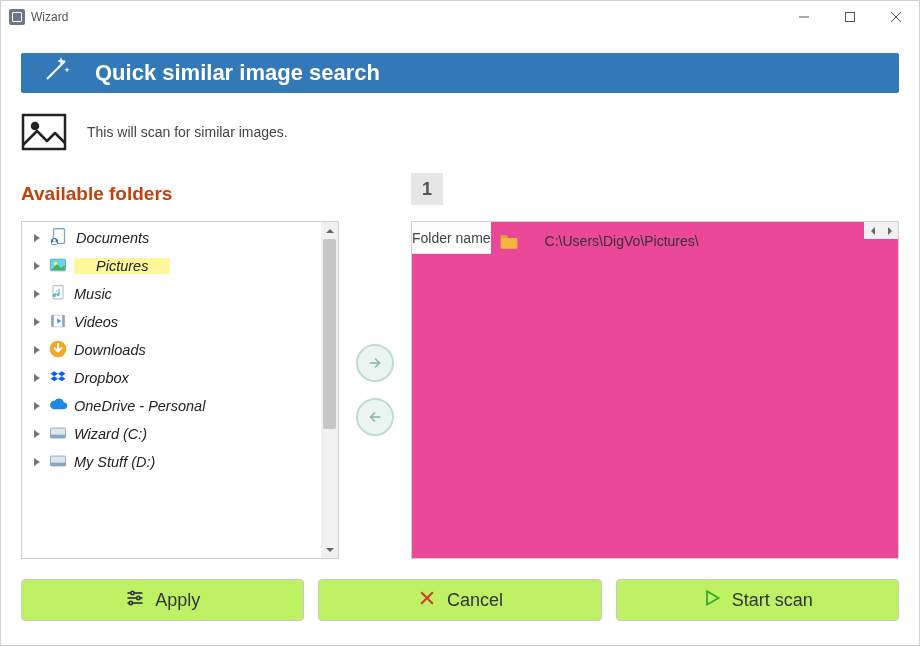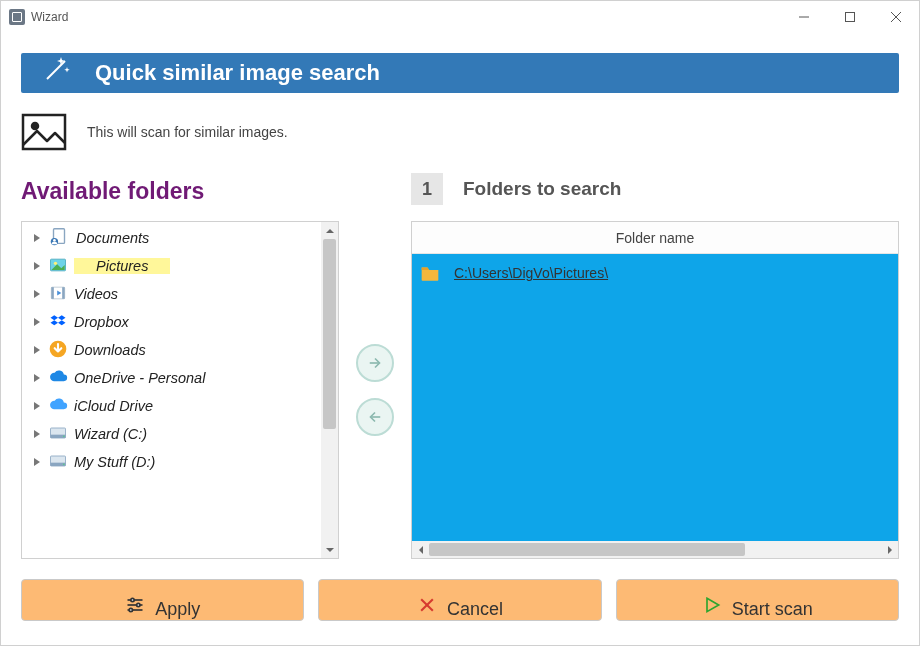--- a/index.html
+++ b/index.html
@@ -15,21 +15,21 @@
   .content { flex: 1; padding: 20px 20px 24px 20px; display: flex; flex-direction: column; gap: 16px; }
   .banner { background: #3379b7; color: #fff; border-radius: 2px; height: 40px; display: flex; align-items: center; padding: 15px 18px; font-size: 22px; }
   .banner .wand { margin-right: 22px; }
   .banner .label { font-weight: 600; }
 
   .desc { display: flex; align-items: center; gap: 20px; padding: 4px 0 6px 0; }
   .desc .img-icon { width: 46px; height: 38px; }
   .desc .text { color: #444; font-size: 14px; }
 
   .heads { display: flex; align-items: flex-end; gap: 0; }
-  .heads .h-left { width: 362px; font-size: 23px; font-weight: 600; color: #701a75; }
+  .heads .h-left { width: 362px; font-size: 19px; font-weight: 600; color: #c2410c; }
   .heads .h-right { display: flex; align-items: center; gap: 20px; font-size: 19px; font-weight: 600; color: #555; padding-left: 28px; }
   .stepbadge { width: 32px; height: 32px; background: #e6e6e6; color: #555; display: flex; align-items: center; justify-content: center; font-size: 18px; font-weight: 600; }
 
   .cols { display: flex; gap: 0; flex: 1; min-height: 0; }
   .panel-left { width: 318px; border: 1px solid #d0d0d0; background: #fff; display: flex; }
   .tree { flex: 1; overflow: hidden; padding: 2px 0; }
   .tree-row { display: flex; align-items: center; height: 28px; padding-left: 10px; gap: 6px; cursor: default; font-style: italic; }
   .tree-row .caret { width: 10px; height: 10px; display:flex; align-items:center; justify-content:center; }
   .tree-row .caret svg { width: 8px; height: 8px; fill: #777; }
   .tree-row .lbl { font-size: 14.5px; color: #222; }
@@ -37,33 +37,33 @@
   .vscroll { width: 17px; background: #f1f1f1; display: flex; flex-direction: column; }
   .vscroll .arrow { height: 17px; display:flex; align-items:center; justify-content:center; }
   .vscroll .arrow svg { width:8px; height:8px; fill:#666; }
   .vscroll .track { flex:1; position:relative; }
   .vscroll .thumb { position:absolute; left:2px; right:2px; top:0; height:190px; background:#c6c6c6; border-radius:2px; }
 
   .between { width: 72px; display: flex; flex-direction: column; align-items: center; justify-content: center; gap: 16px; }
   .circlebtn { width: 38px; height: 38px; border: 2px solid #bcdcd5; background: #eaf5f2; border-radius: 50%; display:flex; align-items:center; justify-content:center; }
   .circlebtn svg { width: 18px; height: 18px; stroke: #8bb8ae; stroke-width: 2.2; fill: none; }
 
-  .panel-right { flex: 1; border: 1px solid #d0d0d0; background: #0ea5e9; display: flex; flex-direction: column; }
+  .panel-right { flex: 1; border: 1px solid #d0d0d0; background: #ec4899; display: flex; flex-direction: row; }
   .colhead { height: 32px; border-bottom: 1px solid #e6e6e6; display:flex; align-items:center; justify-content:center; font-size: 14px; color:#444; background:#fdfdfd; }
   .flist { flex:1; padding: 6px 8px; overflow:hidden; }
-  .flist .frow { display:flex; align-items:center; gap:14px; height:26px;text-decoration:underline; }
+  .flist .frow { display:flex; align-items:center; gap:26px; height:26px; }
   .ficon { width:20px; height:16px; }
   .hscroll { height: 17px; background:#f1f1f1; display:flex; align-items:center; }
   .hscroll .harrow { width:17px; display:flex; align-items:center; justify-content:center; }
   .hscroll .harrow svg { width:8px; height:8px; fill:#666; }
   .hscroll .htrack { flex:1; position:relative; height:100%; }
   .hscroll .hthumb { position:absolute; top:2px; bottom:2px; left:0; width:70%; background:#c6c6c6; border-radius:2px; }
 
   .buttons { display:flex; gap:14px; padding-top: 4px; }
-  .bigbtn { flex:1; height: 42px; border:1px solid #c9c9c9; border-radius: 4px; background:#fdba74; display:flex; align-items:flex-end; justify-content:center; gap:10px; font-size:18px; color:#333; cursor:pointer; }
+  .bigbtn { flex:1; height: 42px; border:1px solid #c9c9c9; border-radius: 4px; background:#bef264; display:flex; align-items:center; justify-content:center; gap:10px; font-size:18px; color:#333; cursor:pointer; }
   .bigbtn svg { width:20px; height:20px; }
   .bigbtn .txt {}
 
   .ic-doc { width:22px; height:22px; }
   .ic-small { width:20px; height:20px; }
 </style>
 </head>
 <body>
 
 <div class="window">
@@ -112,21 +112,20 @@
           <polyline points="2,32 16,18 26,28 34,20 44,30" stroke-linejoin="round"></polyline>
         </svg>
       </span>
       <span class="text">This will scan for similar images.</span>
     </div>
 
     <div class="heads">
       <div class="h-left">Available folders</div>
       <div class="h-right">
         <div class="stepbadge">1</div>
-        <span>Folders to search</span>
       </div>
     </div>
 
     <div class="cols">
 
       <div class="panel-left">
         <div class="tree">
 
           <div class="tree-row">
             <span class="caret">
@@ -160,83 +159,84 @@
             <span class="lbl">Pictures</span>
           </div>
           <div class="tree-row">
             <span class="caret">
                 <svg viewBox="0 0 8 8">
                   <polygon points="1,0 7,4 1,8"></polygon>
                 </svg>
               </span>
             <span>
               <svg class="ic-small" viewBox="0 0 24 24">
+                  <rect x="6" y="3" width="12" height="16" rx="1" fill="#fff" stroke="#b8c5d0" stroke-width="1.5"></rect>
+                  <path d="M14 6 v8 a2 2 0 1 1 -1.5 -2 V8 l-3 1 v6 a2 2 0 1 1 -1.5 -2" fill="#5fb6c9"></path>
+                </svg>
+            </span>
+            <span class="lbl">Music</span>
+          </div>
+          <div class="tree-row">
+            <span class="caret">
+                <svg viewBox="0 0 8 8">
+                  <polygon points="1,0 7,4 1,8"></polygon>
+                </svg>
+              </span>
+            <span>
+              <svg class="ic-small" viewBox="0 0 24 24">
                   <rect x="4" y="5" width="16" height="14" rx="1" fill="#fff" stroke="#b8c5d0"></rect>
                   <rect x="4" y="5" width="3" height="14" fill="#8aa6c1"></rect>
                   <rect x="17" y="5" width="3" height="14" fill="#8aa6c1"></rect>
                   <polygon points="11,9 16,12 11,15" fill="#4a90d9"></polygon>
                 </svg>
             </span>
             <span class="lbl">Videos</span>
           </div>
           <div class="tree-row">
             <span class="caret">
                 <svg viewBox="0 0 8 8">
                   <polygon points="1,0 7,4 1,8"></polygon>
                 </svg>
               </span>
             <span>
               <svg class="ic-small" viewBox="0 0 24 24">
+                  <circle cx="12" cy="12" r="10" fill="#f5a623"></circle>
+                  <path d="M12 6 v8 M8 11 l4 4 l4 -4" stroke="#fff" stroke-width="2.5" fill="none" stroke-linecap="round" stroke-linejoin="round"></path>
+                </svg>
+            </span>
+            <span class="lbl">Downloads</span>
+          </div>
+          <div class="tree-row">
+            <span class="caret">
+                <svg viewBox="0 0 8 8">
+                  <polygon points="1,0 7,4 1,8"></polygon>
+                </svg>
+              </span>
+            <span>
+              <svg class="ic-small" viewBox="0 0 24 24">
                   <polygon points="6,4 12,8 6,12 0,8" fill="#0061ff" transform="translate(3,2) scale(0.75)"></polygon>
                   <polygon points="18,4 24,8 18,12 12,8" fill="#0061ff" transform="translate(3,2) scale(0.75)"></polygon>
                   <polygon points="6,12 12,16 6,20 0,16" fill="#0061ff" transform="translate(3,2) scale(0.75)"></polygon>
                   <polygon points="18,12 24,16 18,20 12,16" fill="#0061ff" transform="translate(3,2) scale(0.75)"></polygon>
                 </svg>
             </span>
             <span class="lbl">Dropbox</span>
           </div>
           <div class="tree-row">
             <span class="caret">
                 <svg viewBox="0 0 8 8">
                   <polygon points="1,0 7,4 1,8"></polygon>
                 </svg>
               </span>
             <span>
               <svg class="ic-small" viewBox="0 0 24 24">
-                  <circle cx="12" cy="12" r="10" fill="#f5a623"></circle>
-                  <path d="M12 6 v8 M8 11 l4 4 l4 -4" stroke="#fff" stroke-width="2.5" fill="none" stroke-linecap="round" stroke-linejoin="round"></path>
-                </svg>
-            </span>
-            <span class="lbl">Downloads</span>
-          </div>
-          <div class="tree-row">
-            <span class="caret">
-                <svg viewBox="0 0 8 8">
-                  <polygon points="1,0 7,4 1,8"></polygon>
-                </svg>
-              </span>
-            <span>
-              <svg class="ic-small" viewBox="0 0 24 24">
                   <path d="M7 17 a5 5 0 0 1 1 -10 a6 6 0 0 1 11 2 a4 4 0 0 1 0 8 z" fill="#1e88e5"></path>
                 </svg>
             </span>
             <span class="lbl">OneDrive - Personal</span>
-          </div>
-          <div class="tree-row">
-            <span class="caret">
-                <svg viewBox="0 0 8 8">
-                  <polygon points="1,0 7,4 1,8"></polygon>
-                </svg>
-              </span>
-            <span>
-              <svg class="ic-small" viewBox="0 0 24 24">
-                  <path d="M7 17 a5 5 0 0 1 1 -10 a6 6 0 0 1 11 2 a4 4 0 0 1 0 8 z" fill="#40a3ff"></path>
-                </svg>
-            </span>
-            <span class="lbl">iCloud Drive</span>
           </div>
           <div class="tree-row">
             <span class="caret">
                 <svg viewBox="0 0 8 8">
                   <polygon points="1,0 7,4 1,8"></polygon>
                 </svg>
               </span>
             <span>
               <svg class="ic-small" viewBox="0 0 24 24">
                   <rect x="3" y="6" width="18" height="12" rx="1" fill="#dbe6ef" stroke="#8aa6c1"></rect>

